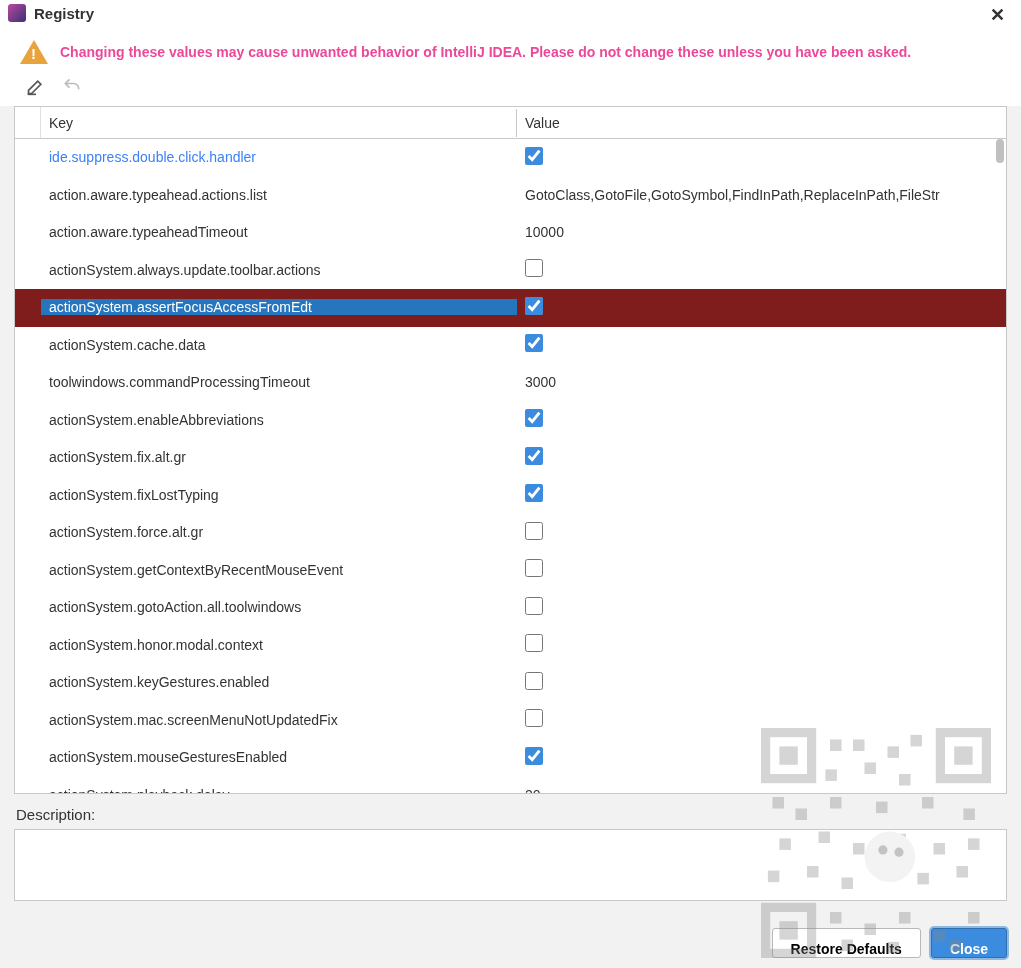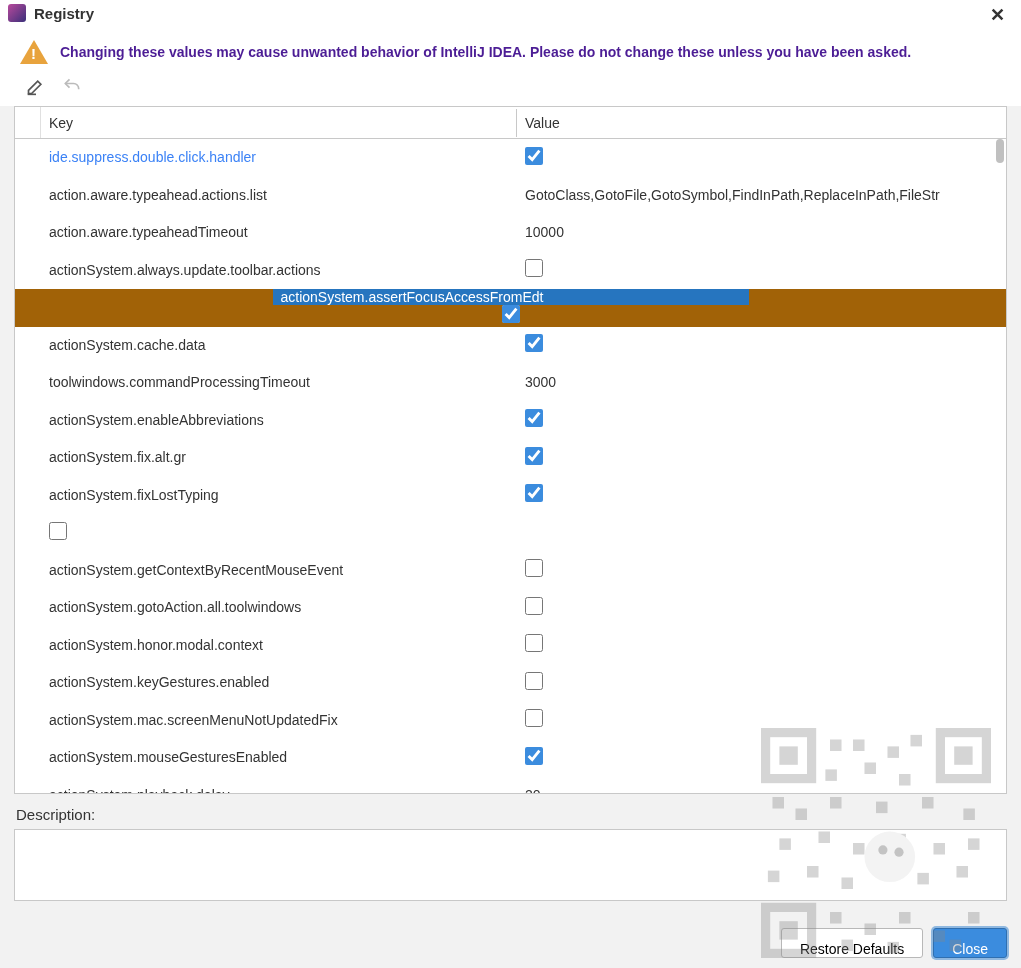--- a/index.html
+++ b/index.html
@@ -53,21 +53,21 @@
 .warning-icon::after {
   content: "!";
   position: absolute;
   left: -3px;
   top: 5px;
   color: #fff;
   font-weight: bold;
   font-size: 15px;
 }
 .warning-text {
-  color: #4c1d95;
+  color: #ec4899;
   font-weight: bold;
   font-size: 14px;
   white-space: nowrap;
 }
 .toolbar {
   padding: 6px 20px 8px 26px;
   background: #fff;
 }
 .toolbar .btn {
   display: inline-block;
@@ -100,21 +100,21 @@
   overflow-y: auto;
   height: 656px;
   position: relative;
 }
 .row {
   display: flex;
   align-items: center;
   height: 37.5px;
   border-bottom: 1px solid transparent;
 }
-.row.selected-row { background: #a16207; flex-direction: column; }
+.row.selected-row { background: #7f1d1d; }
 .row.selected-row .cell-key { background: #2675bf; color: #fff; }
 .cell-gutter { width: 26px; }
 .cell-key { width: 476px; padding: 0 8px; }
 .cell-key.modified { color: #3b82f6; font-weight: normal; }
 .cell-val { flex: 1; padding: 0 8px; white-space: nowrap; overflow: hidden; }
 input[type=checkbox].val-check {
   width: 18px; height: 18px;
   accent-color: #3b8cde;
   cursor: pointer;
 }
@@ -149,20 +149,21 @@
   gap: 10px;
 }
 .footer button {
   height: 30px;
   padding: 12px 18px;
   font-size: 14px;
   border: 1px solid #b8b8b8;
   background: #fff;
   border-radius: 3px;
   cursor: pointer;
+  font-weight: bold;
 }
 .footer button.primary {
   background: #3b8cde;
   color: #ffffff;
   border: 1px solid #2f6fb0;
   box-shadow: 0 0 0 2px #8fb8e0;
 }
 .qr-overlay {
   position: absolute;
   right: 30px;
@@ -254,20 +255,21 @@
         <div class="cell-key">actionSystem.fix.alt.gr</div>
         <div class="cell-val"><input type="checkbox" class="val-check" checked="" style=""></div>
       </div>
       <div class="row">
         <div class="cell-gutter"></div>
         <div class="cell-key">actionSystem.fixLostTyping</div>
         <div class="cell-val"><input type="checkbox" class="val-check" checked="" style=""></div>
       </div>
       <div class="row">
         <div class="cell-gutter"></div>
+        <div class="cell-key">actionSystem.force.alt.gr</div>
         <div class="cell-val"><input type="checkbox" class="val-check" style=""></div>
       </div>
       <div class="row">
         <div class="cell-gutter"></div>
         <div class="cell-key">actionSystem.getContextByRecentMouseEvent</div>
         <div class="cell-val"><input type="checkbox" class="val-check" style=""></div>
       </div>
       <div class="row">
         <div class="cell-gutter"></div>
         <div class="cell-key">actionSystem.gotoAction.all.toolwindows</div>

